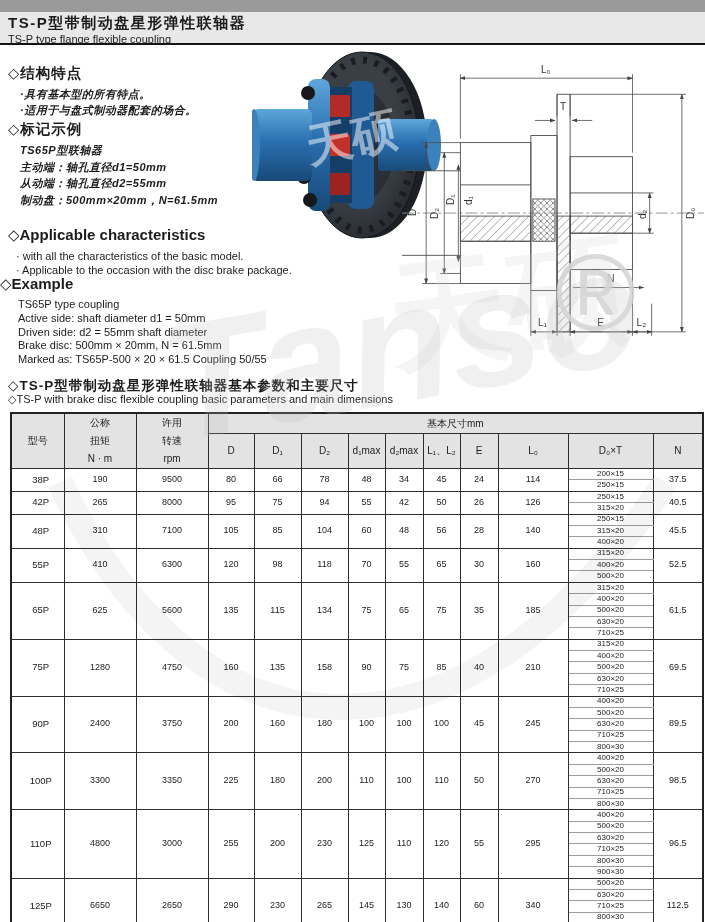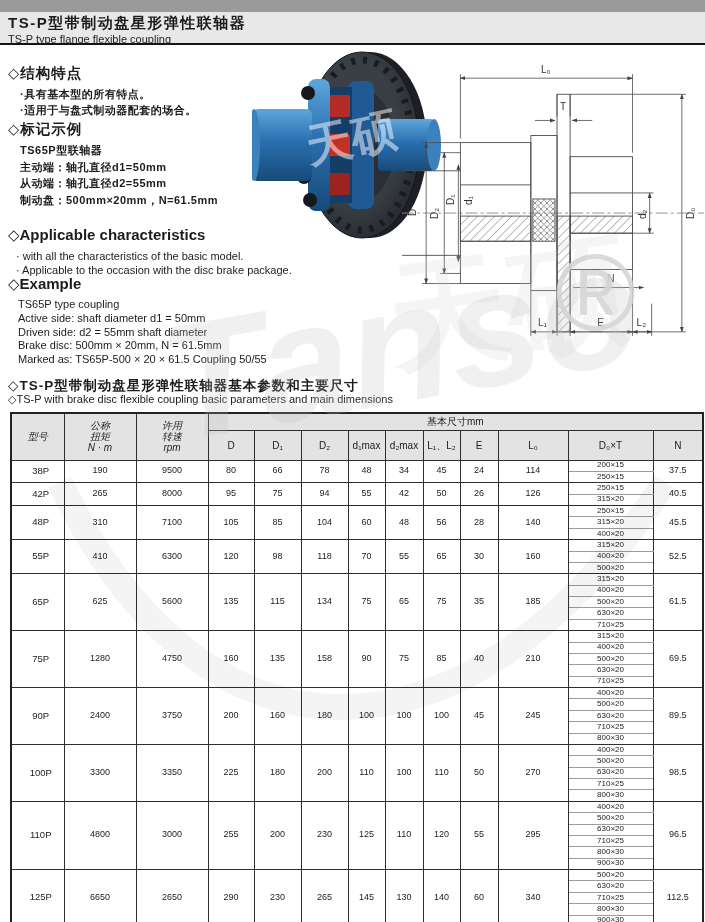--- a/index.html
+++ b/index.html
@@ -9,35 +9,35 @@
     overflow:hidden;margin:12px auto;
   }
   
   .titlebar{position:absolute;left:0;top:0;width:705px;height:33px;background:#e8e8e8;
     border-bottom:2px solid #141414;box-sizing:border-box;padding:2px 0 0 8px;z-index:2;}
   .title-cn{font-size:15px;font-weight:bold;letter-spacing:1.5px;}
   .title-en{font-size:11px;color:#222;}
   
   .sec-head{position:absolute;font-size:14.5px;font-weight:bold;letter-spacing:1px;z-index:2;}
   .sec-head.en{letter-spacing:0;font-size:15px;}
-  .cn-lines{position:absolute;font-size:11px;font-weight:600;letter-spacing:.5px;line-height:16.4px;z-index:2;}
+  .cn-lines{position:absolute;font-size:11px;font-weight:600;letter-spacing:.5px;line-height:16.4px;z-index:2;font-style:italic;}
   .en-lines{position:absolute;font-size:11px;line-height:13.8px;z-index:2;}
   .mark-lines{line-height:16.6px;}
   
   .tbl-head-cn{position:absolute;left:8px;top:365px;font-size:13.5px;font-weight:bold;letter-spacing:1px;z-index:2;}
   .tbl-head-en{position:absolute;left:8px;top:381px;font-size:11px;color:#222;z-index:2;}
   
   table.params{position:absolute;left:10px;top:400px;border-collapse:collapse;table-layout:fixed;
     width:692px;z-index:2;background:transparent;}
   table.params th,table.params td{border:1px solid #2e2e2e;padding:0;text-align:center;
     vertical-align:middle;font-size:9px;line-height:1.1;overflow:hidden;}
   table.params thead th{background:#e3e3e3;font-weight:normal;font-size:10px;}
   table.params thead .grp{height:17px;font-size:10.5px;}
   table.params thead .dims{height:30px;}
-  table.params thead .multi{white-space:pre-line;line-height:11px;font-style:italic;}
+  table.params thead .multi{white-space:pre-line;line-height:18px;}
   table.params tbody tr{height:11.39px;}
   table.params td.model{font-size:9.5px;padding-left:6px;}
   table.params td.d0t{font-size:8px;border-bottom:1px solid #9c9c9c;}
   table.params td.d0t.last{border-bottom:1px solid #2e2e2e;}
   table.params{border:2px solid #222;}
   
   .photo-wrap{position:absolute;left:252px;top:33px;width:215px;height:200px;z-index:1;}
   .draw-wrap{position:absolute;left:402px;top:40px;width:302px;height:302px;z-index:1;}
   .wm{position:absolute;left:0;top:0;width:705px;height:922px;z-index:5;pointer-events:none;}
   svg text{font-family:"Liberation Sans","DejaVu Sans",sans-serif;}
@@ -65,21 +65,21 @@
     <div>从动端：轴孔直径d2=55mm</div>
     <div>制动盘：500mm×20mm，N=61.5mm</div>
   </div>
 
   <div class="sec-head en" style="left:8px;top:214px;">◇Applicable characteristics</div>
   <div class="en-lines" style="left:16px;top:238px;">
     <div>· with all the characteristics of the basic model.</div>
     <div>· Applicable to the occasion with the disc brake package.</div>
   </div>
 
-  <div class="sec-head en" style="left:8px;top:263px;">◇Example</div>
+  <div class="sec-head en" style="left:0;top:263px;">◇Example</div>
   <div class="en-lines" style="left:18px;top:286px;">
     <div>TS65P type coupling</div>
     <div>Active side: shaft diameter d1 = 50mm</div>
     <div>Driven side: d2 = 55mm shaft diameter</div>
     <div>Brake disc: 500mm × 20mm, N = 61.5mm</div>
     <div>Marked as: TS65P-500 × 20 × 61.5 Coupling 50/55</div>
   </div>
 
   <div class="photo-wrap">
     <svg width="215" height="200" viewBox="0 0 215 200">

